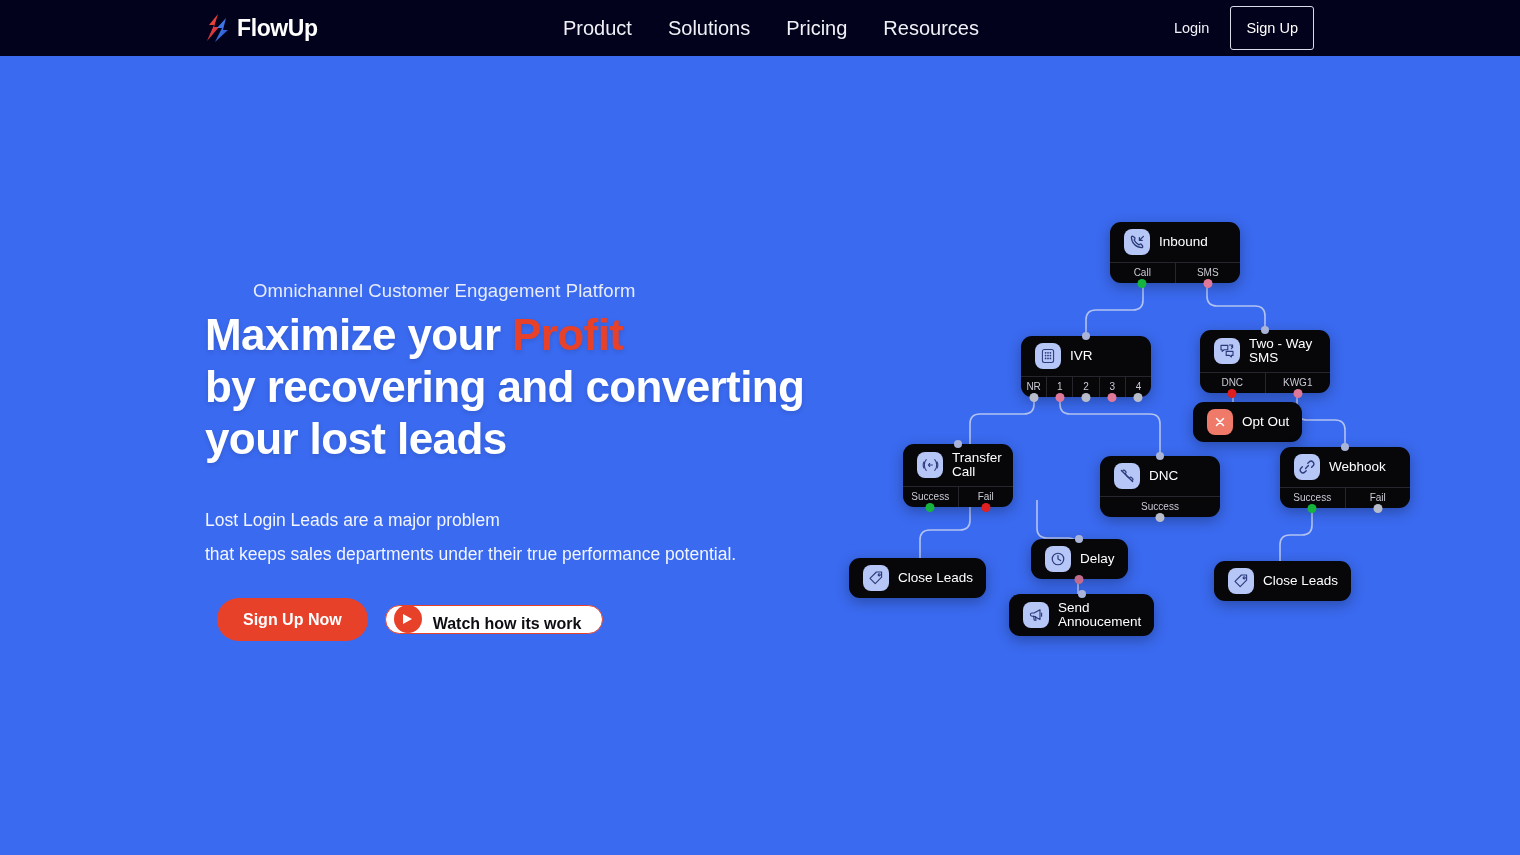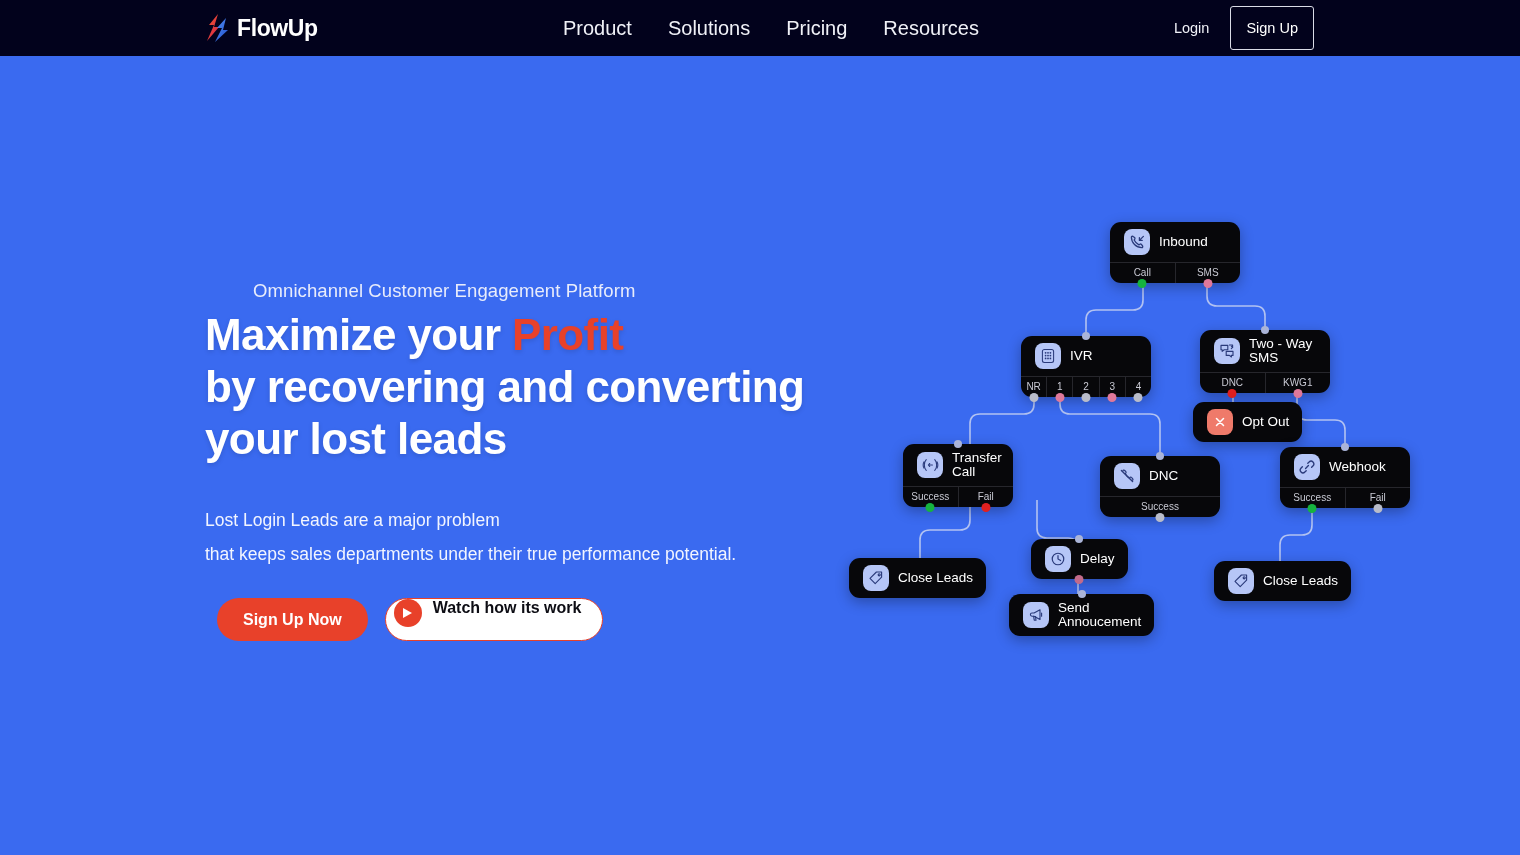--- a/index.html
+++ b/index.html
@@ -85,22 +85,22 @@
     font-size: 16px; font-weight: bold;
     border: none; border-radius: 26px;
     padding: 0 26px; height: 43px; cursor: pointer;
     font-family: "Liberation Sans", sans-serif;
     white-space: nowrap;
   }
   .cta-secondary {
     background: #ffffff; color: #0d0d14;
     font-size: 16px; font-weight: bold;
     border: 1px solid #e8412a; border-radius: 26px;
-    height: 43px; padding: 0 21px 0 8px; cursor: pointer;
-    display: flex; align-items: flex-start; gap: 11px;
+    height: 29px; padding: 0 21px 0 8px; cursor: pointer;
+    display: flex; align-items: flex-end; gap: 11px;
     font-family: "Liberation Sans", sans-serif;
     white-space: nowrap;
   }
   .play-badge {
     width: 28px; height: 28px; border-radius: 50%;
     background: #e8412a; flex: 0 0 28px;
     display: flex; align-items: center; justify-content: center;
   }
   .play-badge svg { display: block; }
 

